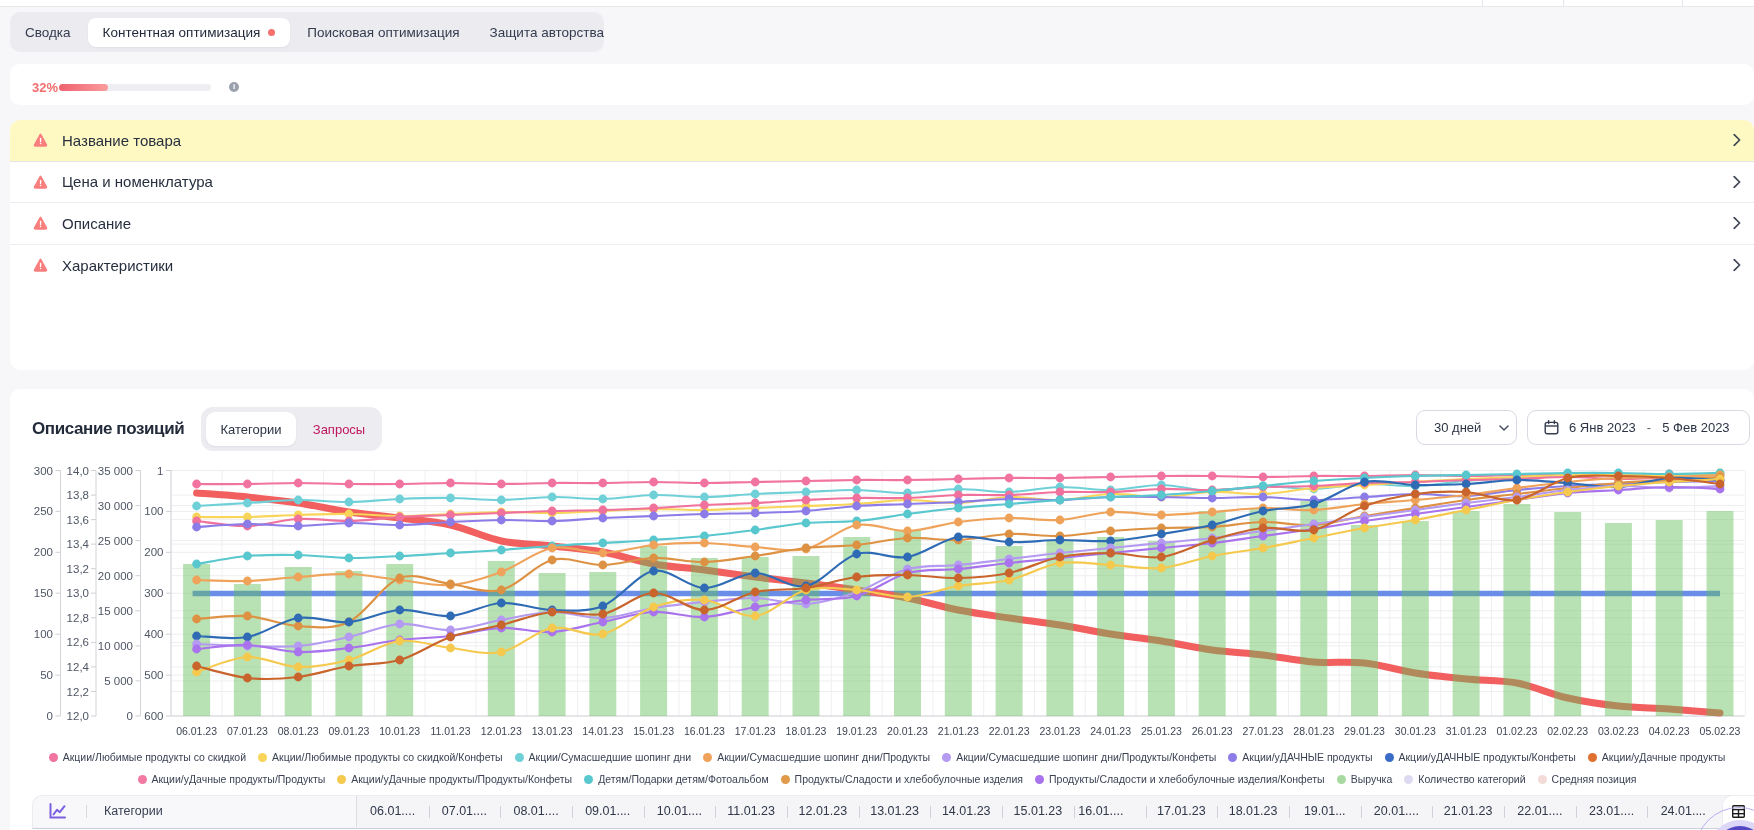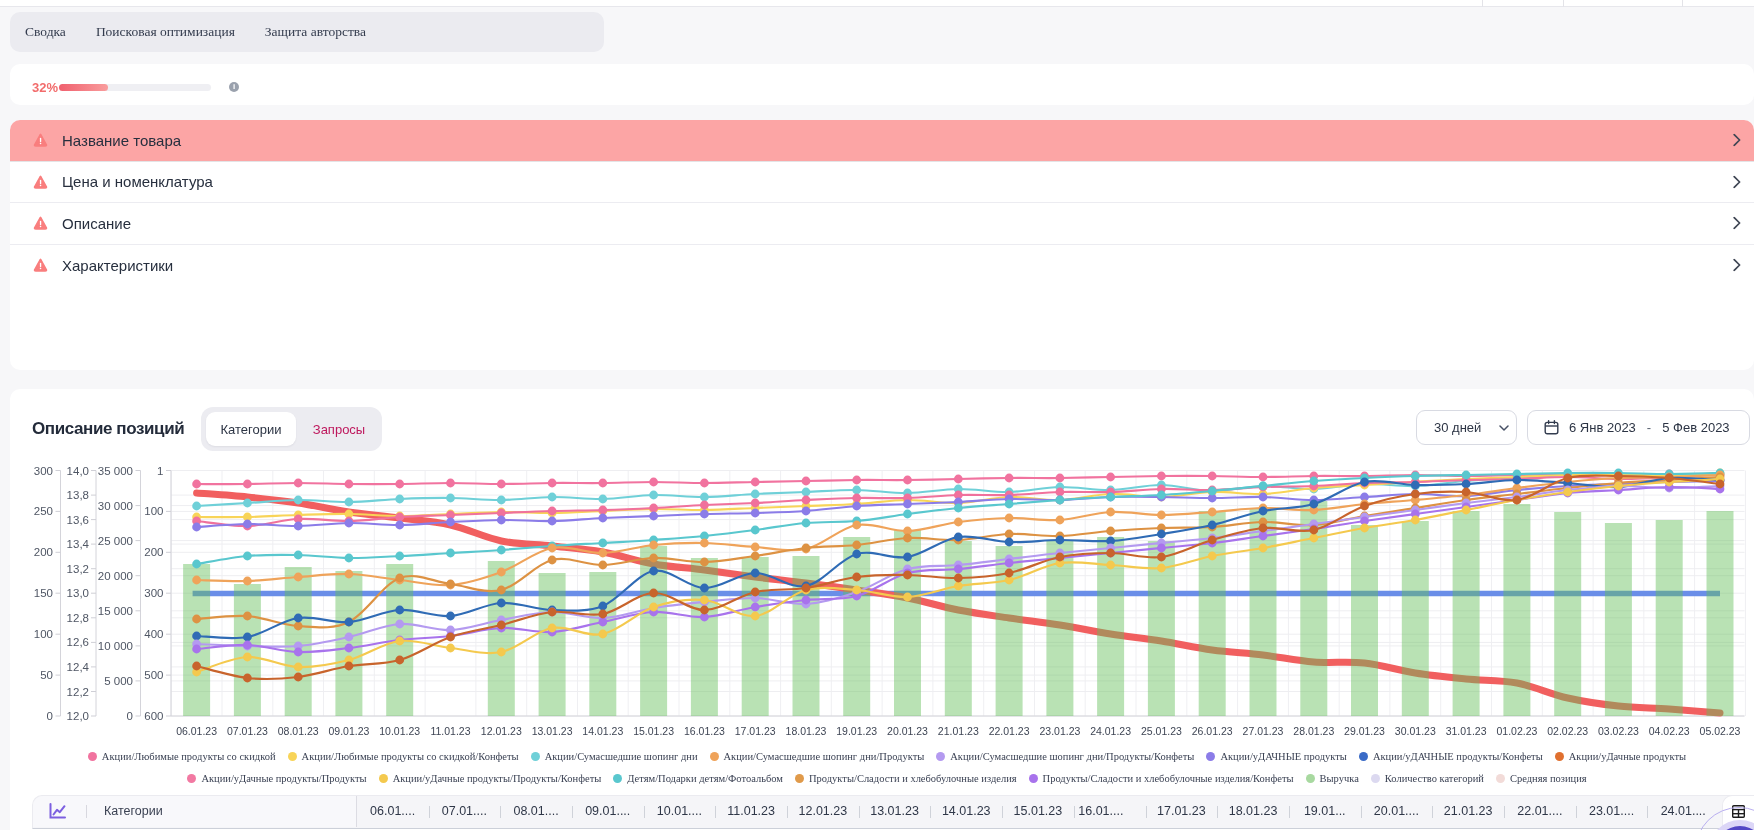--- a/index.html
+++ b/index.html
@@ -2,51 +2,51 @@
 <html lang="ru"><head><meta charset="utf-8">
 <style>
 * { margin:0; padding:0; box-sizing:border-box; }
 html,body { width:1754px; height:830px; overflow:hidden; }
 body { font-family:"Liberation Sans", sans-serif; background:#f7f7f9; position:relative; }
 .abs { position:absolute; }
 
 .topstrip { left:0; top:0; width:1754px; height:7px; background:#fff; border-bottom:1px solid #e7e7ec; }
 .tvl { position:absolute; top:0; width:1px; height:7px; background:#e3e3e8; }
 
-.tabs { left:10px; top:12px; width:594px; height:40px; background:#ebebf0; border-radius:10px; display:flex; align-items:center; font-size:13.5px; color:#333b4d;font-family:Liberation Serif, serif; }
+.tabs { left:10px; top:12px; width:594px; height:40px; background:#ebebf0; border-radius:10px; display:flex; align-items:center; font-size:13.5px; color:#333b4d; }
 .tab { padding:0 15px; white-space:nowrap; }
 .tab.active { background:#fff; border-radius:8px; height:29px; display:flex; align-items:center; margin:0 2px; box-shadow:0 1px 2px rgba(30,30,60,.06); color:#232b3a; }
 .reddot { display:inline-block; width:7px; height:7px; border-radius:50%; background:#f4706f; margin-left:8px; }
 
 .pcard { left:10px; top:64px; width:1744px; height:41px; background:#fff; border-radius:10px; }
 .pct { position:absolute; left:22px; top:16px; font-size:13px; font-weight:bold; color:#f26c6c; }
 .ptrack { position:absolute; left:49px; top:20px; width:152px; height:7px; border-radius:4px; background:#efeff3; }
 .pfill { position:absolute; left:0; top:0; width:49px; height:7px; border-radius:4px; background:linear-gradient(90deg,#f0606e,#f99d9d); }
 .pinfo { position:absolute; left:219px; top:18px; width:10px; height:10px; border-radius:50%; background:#9aa1ad; color:#fff; font-size:8px; text-align:center; line-height:10px; font-weight:bold; }
 
 .rcard { left:10px; top:120px; width:1744px; height:250px; background:#fff; border-radius:10px; overflow:hidden; }
 .rrow { position:relative; height:41.5px; display:flex; align-items:center; border-bottom:1px solid #ececf1; }
 .rrow:last-child { border-bottom:none; }
-.rrow.hl { background:#fca5a5; border-bottom-color:#e4e4e6; }
+.rrow.hl { background:#fef9c3; border-bottom-color:#e4e4e6; }
 .rtext { font-size:15px; color:#272f3e; position:absolute; left:52px; }
 .ricon { position:absolute; left:23px; top:50%; transform:translateY(-50%); width:15px; height:14px; }
 .rchev { position:absolute; right:13px; top:50%; transform:translateY(-50%); width:8px; height:13px; }
 
 .ccard { left:10px; top:389px; width:1744px; height:441px; background:#fff; border-radius:10px 10px 0 0; }
 .ctitle { position:absolute; left:22px; top:30px; font-size:17px; font-weight:bold; letter-spacing:-0.4px; color:#232b3a; }
 .toggle { position:absolute; left:191px; top:18px; width:181px; height:44px; background:#ececf1; border-radius:12px; }
 .tg { position:absolute; top:5px; height:34px; display:flex; align-items:center; justify-content:center; font-size:13px; color:#be185d; }
 .tg.active { left:5px; width:90px; background:#fff; border-radius:9px; box-shadow:0 1px 2px rgba(30,30,60,.07); color:#2c3444; }
 .sel { position:absolute; top:21px; height:35px; border:1px solid #d8dae2; border-radius:9px; background:#fff; display:flex; align-items:center; font-size:13px; color:#2c3444; }
 .sel1 { left:1406px; width:101px; padding-left:17px; }
 .sel2 { left:1517px; width:223px; padding-left:16px; }
 .chev-d { margin-left:18px; width:10px; height:6px; }
 
 .leg { position:absolute; left:0; width:1754px; display:flex; justify-content:center; gap:12px; font-size:10.5px; color:#3b4254; }
-.li { display:flex; align-items:center; white-space:nowrap;font-family:Liberation Serif, serif; }
+.li { display:flex; align-items:center; white-space:nowrap; }
 .dot { width:9px; height:9px; border-radius:50%; display:inline-block; margin-right:5px; }
 
 .btable { position:absolute; left:22px; top:406px; right:0; height:33.5px; background:#f5f5f8; border:1px solid #ebebf0; border-right:none; border-radius:10px 0 0 0; border-bottom:1.5px solid #ccd0d9; }
 .bfirst { position:absolute; left:0; top:0; width:324px; height:31px; background:#f8f8fb; border-radius:10px 0 0 0; border-right:1px solid #dcdce3; }
 .bico { position:absolute; left:16px; top:7px; width:17px; height:16px; }
 .bdiv { position:absolute; left:53px; top:9px; width:1px; height:13px; background:#d8d8df; }
 .bcat { position:absolute; left:71px; top:8px; font-size:12.5px; color:#3a4152; }
 .dcell { position:absolute; top:8px; text-align:center; font-size:12.5px; color:#2f3748; }
 .dsep { position:absolute; top:10px; width:1px; height:12px; background:#cfd2d9; }
 .blast { position:absolute; right:0; top:-1px; width:32px; height:34px; background:#fff; border-radius:10px 0 0 0; border-left:1px solid #ebebf0; border-top:1px solid #ebebf0; }
@@ -58,20 +58,21 @@
 </style></head>
 <body>
 <div class="abs topstrip">
     <div class="tvl" style="left:1482px"></div>
     <div class="tvl" style="left:1563px"></div>
     <div class="tvl" style="left:1682px"></div>
   </div>
 
 <div class="abs tabs">
   <div class="tab">Сводка</div>
+  <div class="tab active">Контентная оптимизация<span class="reddot"></span></div>
   <div class="tab">Поисковая оптимизация</div>
   <div class="tab">Защита авторства</div>
 </div>
 
 <div class="abs pcard">
   <span class="pct">32%</span>
   <div class="ptrack">
       <div class="pfill"></div>
     </div>
   <div class="pinfo">i</div>

